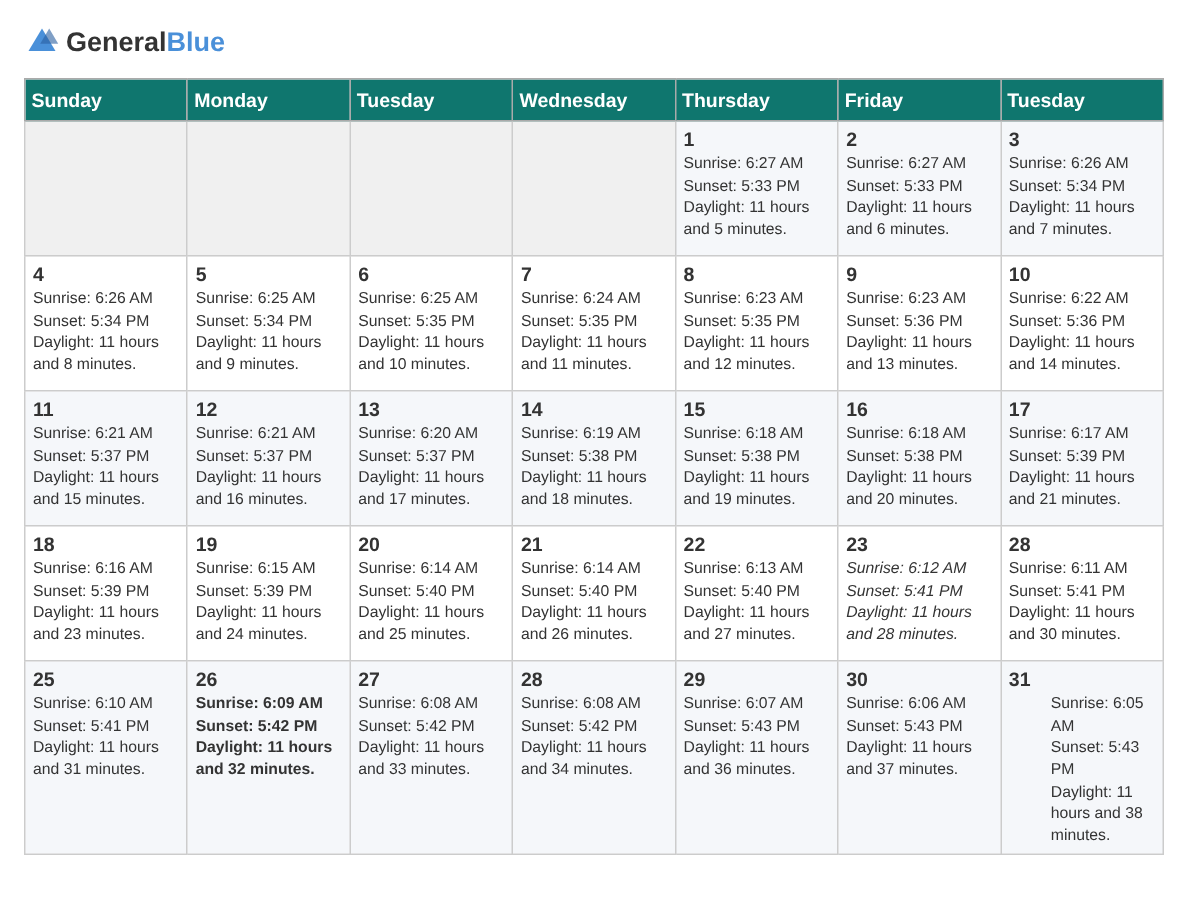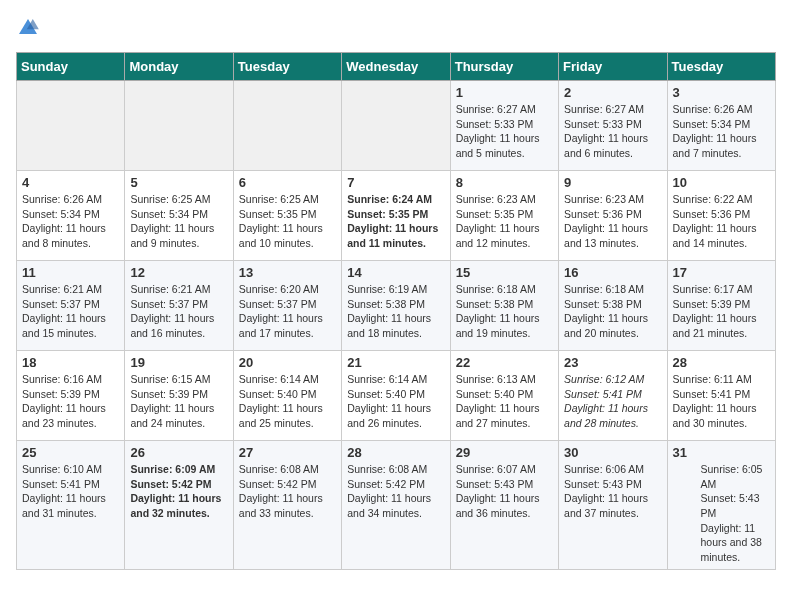--- a/index.html
+++ b/index.html
@@ -85,20 +85,26 @@
   </style>
 </head>
 <body>
 
 <div class="header">
   <div class="logo">
     <svg class="logo-icon" viewBox="0 0 40 40">
       <polygon points="20,5 35,30 5,30" fill="#4a90d9"></polygon>
       <polygon points="28,5 38,22 18,22" fill="#2a5fa0" opacity="0.6"></polygon>
     </svg>
+    <div>
+      <div style="display:flex; flex-direction:row; align-items:baseline;">
+        <span style="font-size:18px; font-weight:bold; color:#333;">General</span>
+        <span style="font-size:18px; font-weight:bold; color:#4a90d9;">Blue</span>
+      </div>
+    </div>
   </div>
 </div>
 
 <table>
   <thead>
     <tr>
       <th>Sunday</th>
       <th>Monday</th>
       <th>Tuesday</th>
       <th>Wednesday</th>
@@ -146,21 +152,21 @@
 Daylight: 11 hours and 9 minutes.</div>
         </td>
         <td>
           <span class="day-number">6</span>
           <div class="day-info" style="white-space: pre-line;">Sunrise: 6:25 AM
 Sunset: 5:35 PM
 Daylight: 11 hours and 10 minutes.</div>
         </td>
         <td>
           <span class="day-number">7</span>
-          <div class="day-info" style="white-space: pre-line; font-weight: bold;">Sunrise: 6:24 AM
+          <div class="day-info" style="white-space: pre-line;">Sunrise: 6:24 AM
 Sunset: 5:35 PM
 Daylight: 11 hours and 11 minutes.</div>
         </td>
         <td>
           <span class="day-number">8</span>
           <div class="day-info" style="white-space: pre-line;">Sunrise: 6:23 AM
 Sunset: 5:35 PM
 Daylight: 11 hours and 12 minutes.</div>
         </td>
         <td>

